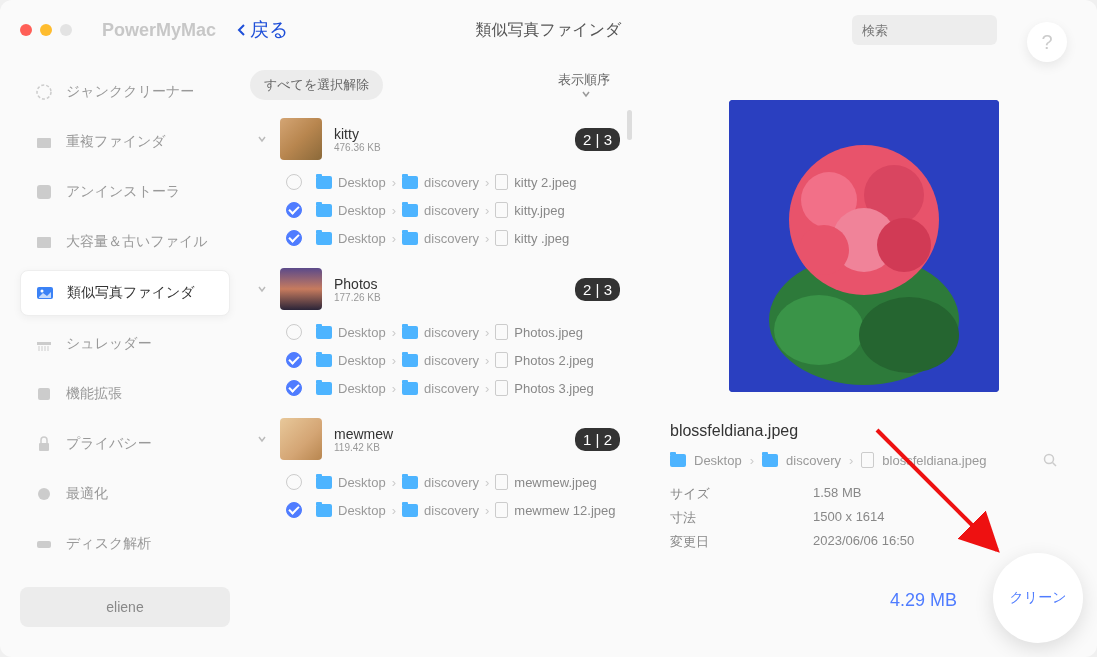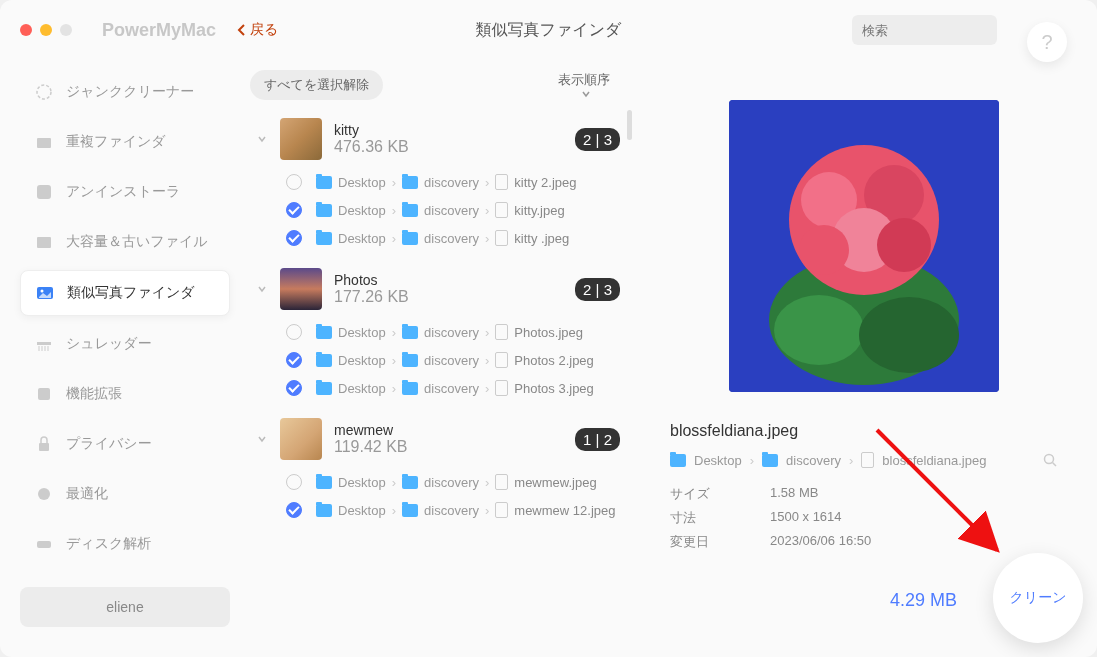--- a/index.html
+++ b/index.html
@@ -7,21 +7,21 @@
 .window { width: 1097px; height: 657px; background: #fafafa; border-radius: 12px; display: flex; position: relative; }
 
 
 .titlebar { position: absolute; top: 0; left: 0; right: 0; height: 60px; display: flex; align-items: center; padding: 0 20px; }
 .traffic-lights { display: flex; gap: 8px; }
 .light { width: 12px; height: 12px; border-radius: 50%; }
 .light.red { background: #ff5f57; }
 .light.yellow { background: #febc2e; }
 .light.green { background: #e3e3e3; }
 .app-name { margin-left: 30px; color: #c7c7c7; font-size: 18px; font-weight: 600; }
-.back-btn { margin-left: 20px; display: flex; align-items: center; color: #c2410c; font-size: 14px; cursor: pointer; }
+.back-btn { margin-left: 20px; display: flex; align-items: center; color: #1d4ed8; font-size: 19px; cursor: pointer; }
 .back-btn svg { margin-right: 4px; }
 .page-title { position: absolute; left: 50%; transform: translateX(-50%); color: #555; font-size: 16px; }
 .search-box { position: absolute; right: 100px; width: 145px; height: 30px; background: #ededed; border-radius: 6px; display: flex; align-items: center; padding: 0 10px; }
 .search-box input { border: none; background: transparent; outline: none; flex: 1; font-size: 13px; color: #888; }
 .search-box svg { color: #aaa; }
 .help-btn { position: absolute; right: 30px; top: 22px; width: 40px; height: 40px; border-radius: 50%; background: #fff; box-shadow: 0 4px 12px rgba(0,0,0,0.08); display: flex; align-items: center; justify-content: center; color: #ccc; font-size: 20px; }
 
 
 .sidebar { width: 240px; padding-top: 70px; padding-left: 20px; padding-right: 10px; display: flex; flex-direction: column; }
 .side-item { display: flex; align-items: center; padding: 12px 14px; color: #999; font-size: 14px; cursor: pointer; border-radius: 8px; margin-bottom: 6px; text-align: right; }
@@ -37,21 +37,21 @@
 .deselect-btn { background: #ececec; border-radius: 16px; padding: 6px 14px; font-size: 13px; color: #666; cursor: pointer; }
 .sort-btn { margin-left: auto; margin-right: 30px; font-size: 13px; color: #666; display: flex; align-items: center; cursor: pointer; flex-direction: column; }
 .sort-btn svg { margin-left: 4px; }
 
 .group { margin-bottom: 8px; }
 .group-header { display: flex; align-items: center; padding: 8px 0; }
 .collapse-btn { width: 24px; height: 24px; display: flex; align-items: center; justify-content: center; color: #bbb; cursor: pointer; }
 .thumb { width: 42px; height: 42px; border-radius: 4px; margin-left: 6px; margin-right: 12px; background: #ddd; }
 .group-info { flex: 1; }
 .group-name { font-size: 14px; color: #333; font-weight: 500; }
-.group-size { font-size: 16px; color: #999; }
+.group-size { font-size: 10px; color: #999; }
 .badge { background: #333; color: #fff; font-size: 15px; padding: 3px 8px; border-radius: 10px; margin-right: 20px; }
 
 .file-row { display: flex; align-items: center; padding: 6px 0 6px 36px; font-size: 13px; }
 .check { width: 16px; height: 16px; border-radius: 50%; border: 1.5px solid #ccc; margin-right: 14px; flex-shrink: 0; cursor: pointer; }
 .check.checked { background: #4f7cff; border-color: #4f7cff; position: relative; }
 .check.checked::after { content: ''; position: absolute; left: 4px; top: 1px; width: 4px; height: 8px; border: solid white; border-width: 0 2px 2px 0; transform: rotate(45deg); }
 .path { display: flex; align-items: center; color: #999; gap: 2px; flex-wrap: nowrap; overflow: hidden; }
 .folder-ic { width: 16px; height: 13px; background: #4db4ff; border-radius: 2px; display: inline-block; margin-right: 4px; position: relative; }
 .folder-ic::before { content:''; position:absolute; top:-2px; left:0; width:6px; height:3px; background:#4db4ff; border-radius:1px 1px 0 0;}
 .file-ic { width: 13px; height: 16px; border: 1px solid #ccc; border-radius: 2px; display: inline-block; margin-right: 4px; position: relative; }
@@ -61,21 +61,21 @@
 .scroll-track { position: absolute; right: 8px; top: 40px; width: 5px; height: 30px; background: #ddd; border-radius: 3px; }
 
 
 .preview { flex: 1; padding: 30px 40px 0 30px; position: relative; }
 .preview-img { width: 270px; height: 292px; margin: 0 auto; border-radius: 4px; background: #2840c0; display:block; position:relative; overflow:hidden; }
 .flower { position:absolute; inset:0; }
 .preview-name { margin-top: 30px; font-size: 16px; color: #333; font-weight: 500; }
 .preview-path { display: flex; align-items: center; margin-top: 12px; font-size: 13px; color: #999; gap: 4px; }
 .preview-path .search-ic { margin-left: auto; color: #ccc; }
 .meta { margin-top: 14px; }
-.meta-row { display: flex; font-size: 13px; padding: 3px 0; }
+.meta-row { display: flex; font-size: 13px; padding: 3px 0; gap: 43px; }
 .meta-label { width: 100px; color: #888; }
 .meta-value { color: #888; }
 
 
 .total-size { position: absolute; bottom: 46px; right: 140px; color: #4f7cff; font-size: 18px; font-weight: 400; }
 .clean-btn { position: absolute; bottom: 14px; right: 14px; width: 90px; height: 90px; border-radius: 50%; background: #fff; box-shadow: 0 6px 20px rgba(0,0,0,0.12); display: flex; align-items: center; justify-content: center; color: #4f7cff; font-size: 14px; font-weight: 500; cursor: pointer; }
 
 
 .arrow { position: absolute; right: 70px; top: 420px; pointer-events: none; }
 

